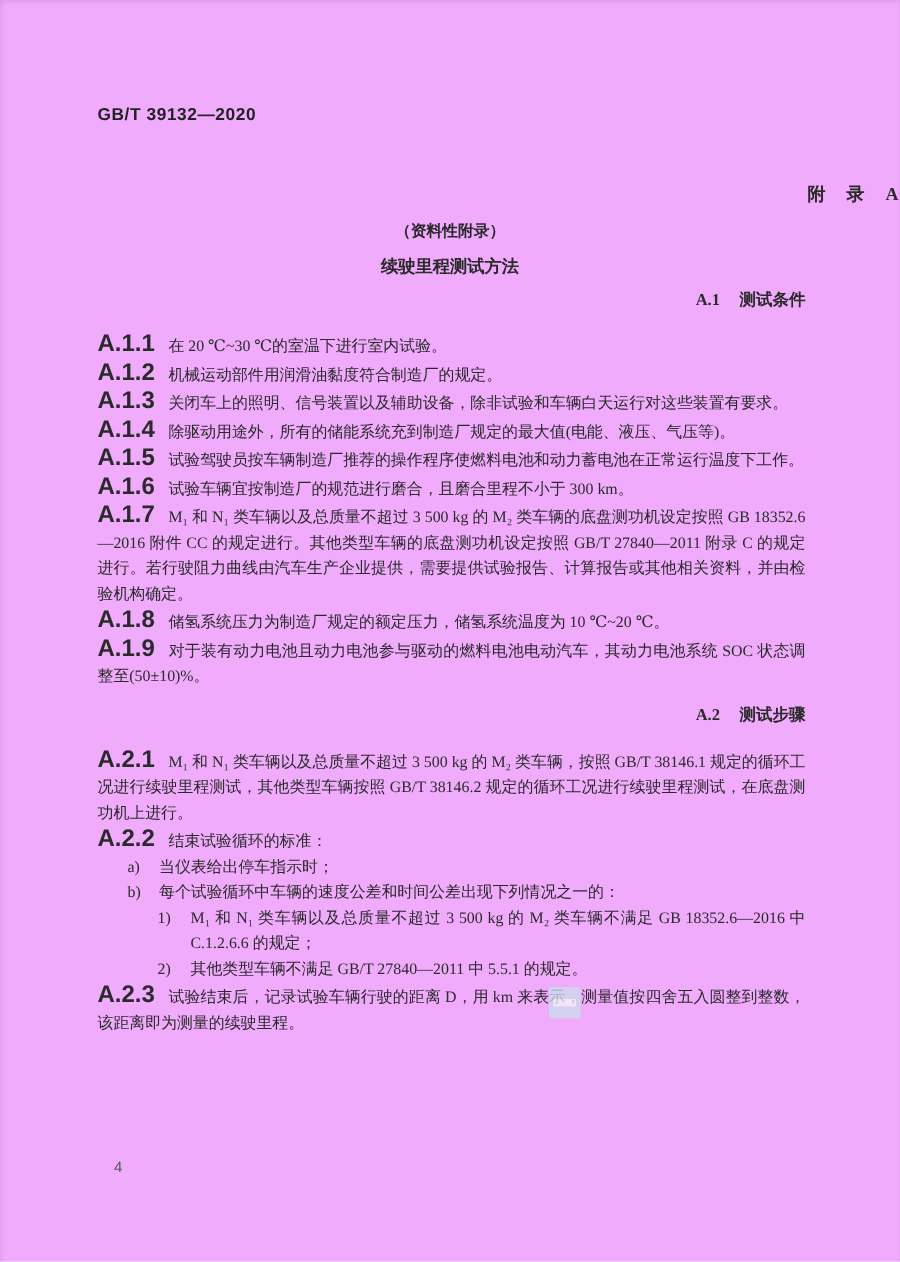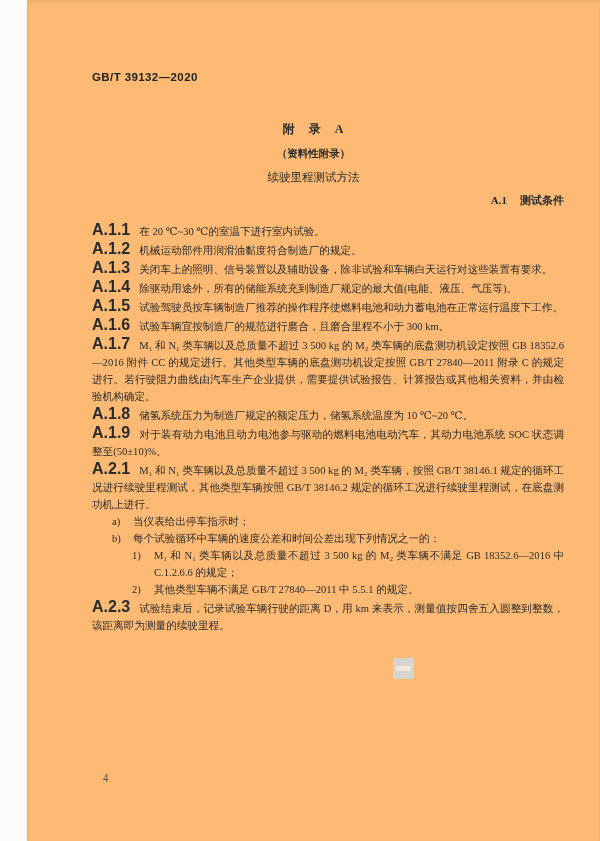--- a/index.html
+++ b/index.html
@@ -6,44 +6,44 @@
   body {
     width: 600px; height: 841px;
     background: #fbfbfa;
     font-family: "Liberation Serif", "DejaVu Serif", serif;
     color: #2a2a2a;
     position: relative;
     overflow: hidden;
   }
   .page {
     position: absolute; inset: 0;
-    background: #fdba74;
+    background: #f0abfc;
     box-shadow: inset 0 2px 3px rgba(0,0,0,0.06), inset 2px 0 2px rgba(0,0,0,0.03);
-    margin-left: 27px;
   }
   .doc-header {
     position: absolute; left: 65px; top: 71px;
     font-family: "Liberation Sans", "DejaVu Sans", sans-serif;
     font-weight: bold; font-size: 11.5px; letter-spacing: 0.4px;
     color: #222;
   }
   .title-block {
     position: absolute; top: 121px; left: 0; right: 0;
     text-align: center;
   }
   .title-block .t1 {
     font-weight: bold; font-size: 12px; letter-spacing: 1px;
     margin: 0 0 9px 0;
+    text-align: right;
   }
   .title-block .t2 {
     font-weight: bold; font-size: 10.5px;
     margin: 0 0 9px 0;
   }
   .title-block .t3 {
-    font-weight: normal; font-size: 11.5px;
+    font-weight: bold; font-size: 11.5px;
     margin: 0;
   }
   .content {
     position: absolute; left: 65px; top: 192px; width: 472px;
     font-size: 10.6px; line-height: 17px;
     text-align: justify;
   }
   .content p { margin: 0; }
   p.h {
     font-weight: bold; font-size: 11px;
@@ -102,22 +102,24 @@
     <p class="cl"><span class="num">A.1.1</span><span>在 20 ℃~30 ℃的室温下进行室内试验。</span></p>
     <p class="cl"><span class="num">A.1.2</span><span>机械运动部件用润滑油黏度符合制造厂的规定。</span></p>
     <p class="cl"><span class="num">A.1.3</span><span>关闭车上的照明、信号装置以及辅助设备，除非试验和车辆白天运行对这些装置有要求。</span></p>
     <p class="cl"><span class="num">A.1.4</span><span>除驱动用途外，所有的储能系统充到制造厂规定的最大值(电能、液压、气压等)。</span></p>
     <p class="cl"><span class="num">A.1.5</span><span>试验驾驶员按车辆制造厂推荐的操作程序使燃料电池和动力蓄电池在正常运行温度下工作。</span></p>
     <p class="cl"><span class="num">A.1.6</span><span>试验车辆宜按制造厂的规范进行磨合，且磨合里程不小于 300 km。</span></p>
     <p class="cl"><span class="num">A.1.7</span><span>M₁ 和 N₁ 类车辆以及总质量不超过 3 500 kg 的 M₂ 类车辆的底盘测功机设定按照 GB 18352.6—2016 附件 CC 的规定进行。其他类型车辆的底盘测功机设定按照 GB/T 27840—2011 附录 C 的规定进行。若行驶阻力曲线由汽车生产企业提供，需要提供试验报告、计算报告或其他相关资料，并由检验机构确定。</span></p>
     <p class="cl"><span class="num">A.1.8</span><span>储氢系统压力为制造厂规定的额定压力，储氢系统温度为 10 ℃~20 ℃。</span></p>
     <p class="cl"><span class="num">A.1.9</span><span>对于装有动力电池且动力电池参与驱动的燃料电池电动汽车，其动力电池系统 SOC 状态调整至(50±10)%。</span></p>
 
+    <p class="h h2"><span class="hn">A.2</span><span>测试步骤</span></p>
 
     <p class="cl"><span class="num">A.2.1</span><span>M₁ 和 N₁ 类车辆以及总质量不超过 3 500 kg 的 M₂ 类车辆，按照 GB/T 38146.1 规定的循环工况进行续驶里程测试，其他类型车辆按照 GB/T 38146.2 规定的循环工况进行续驶里程测试，在底盘测功机上进行。</span></p>
+    <p class="cl"><span class="num">A.2.2</span><span>结束试验循环的标准：</span></p>
 
 
     <p class="li"><span class="mk">a)</span><span>当仪表给出停车指示时；</span></p>
     <p class="li"><span class="mk">b)</span><span>每个试验循环中车辆的速度公差和时间公差出现下列情况之一的：</span></p>
     <p class="li2"><span class="mk">1)</span><span>M₁ 和 N₁ 类车辆以及总质量不超过 3 500 kg 的 M₂ 类车辆不满足 GB 18352.6—2016 中 C.1.2.6.6 的规定；</span></p>
     <p class="li2"><span class="mk">2)</span><span>其他类型车辆不满足 GB/T 27840—2011 中 5.5.1 的规定。</span></p>
 
     <p class="cl"><span class="num">A.2.3</span><span>试验结束后，记录试验车辆行驶的距离 D，用 km 来表示，测量值按四舍五入圆整到整数，该距离即为测量的续驶里程。</span></p>
 
   </div>

